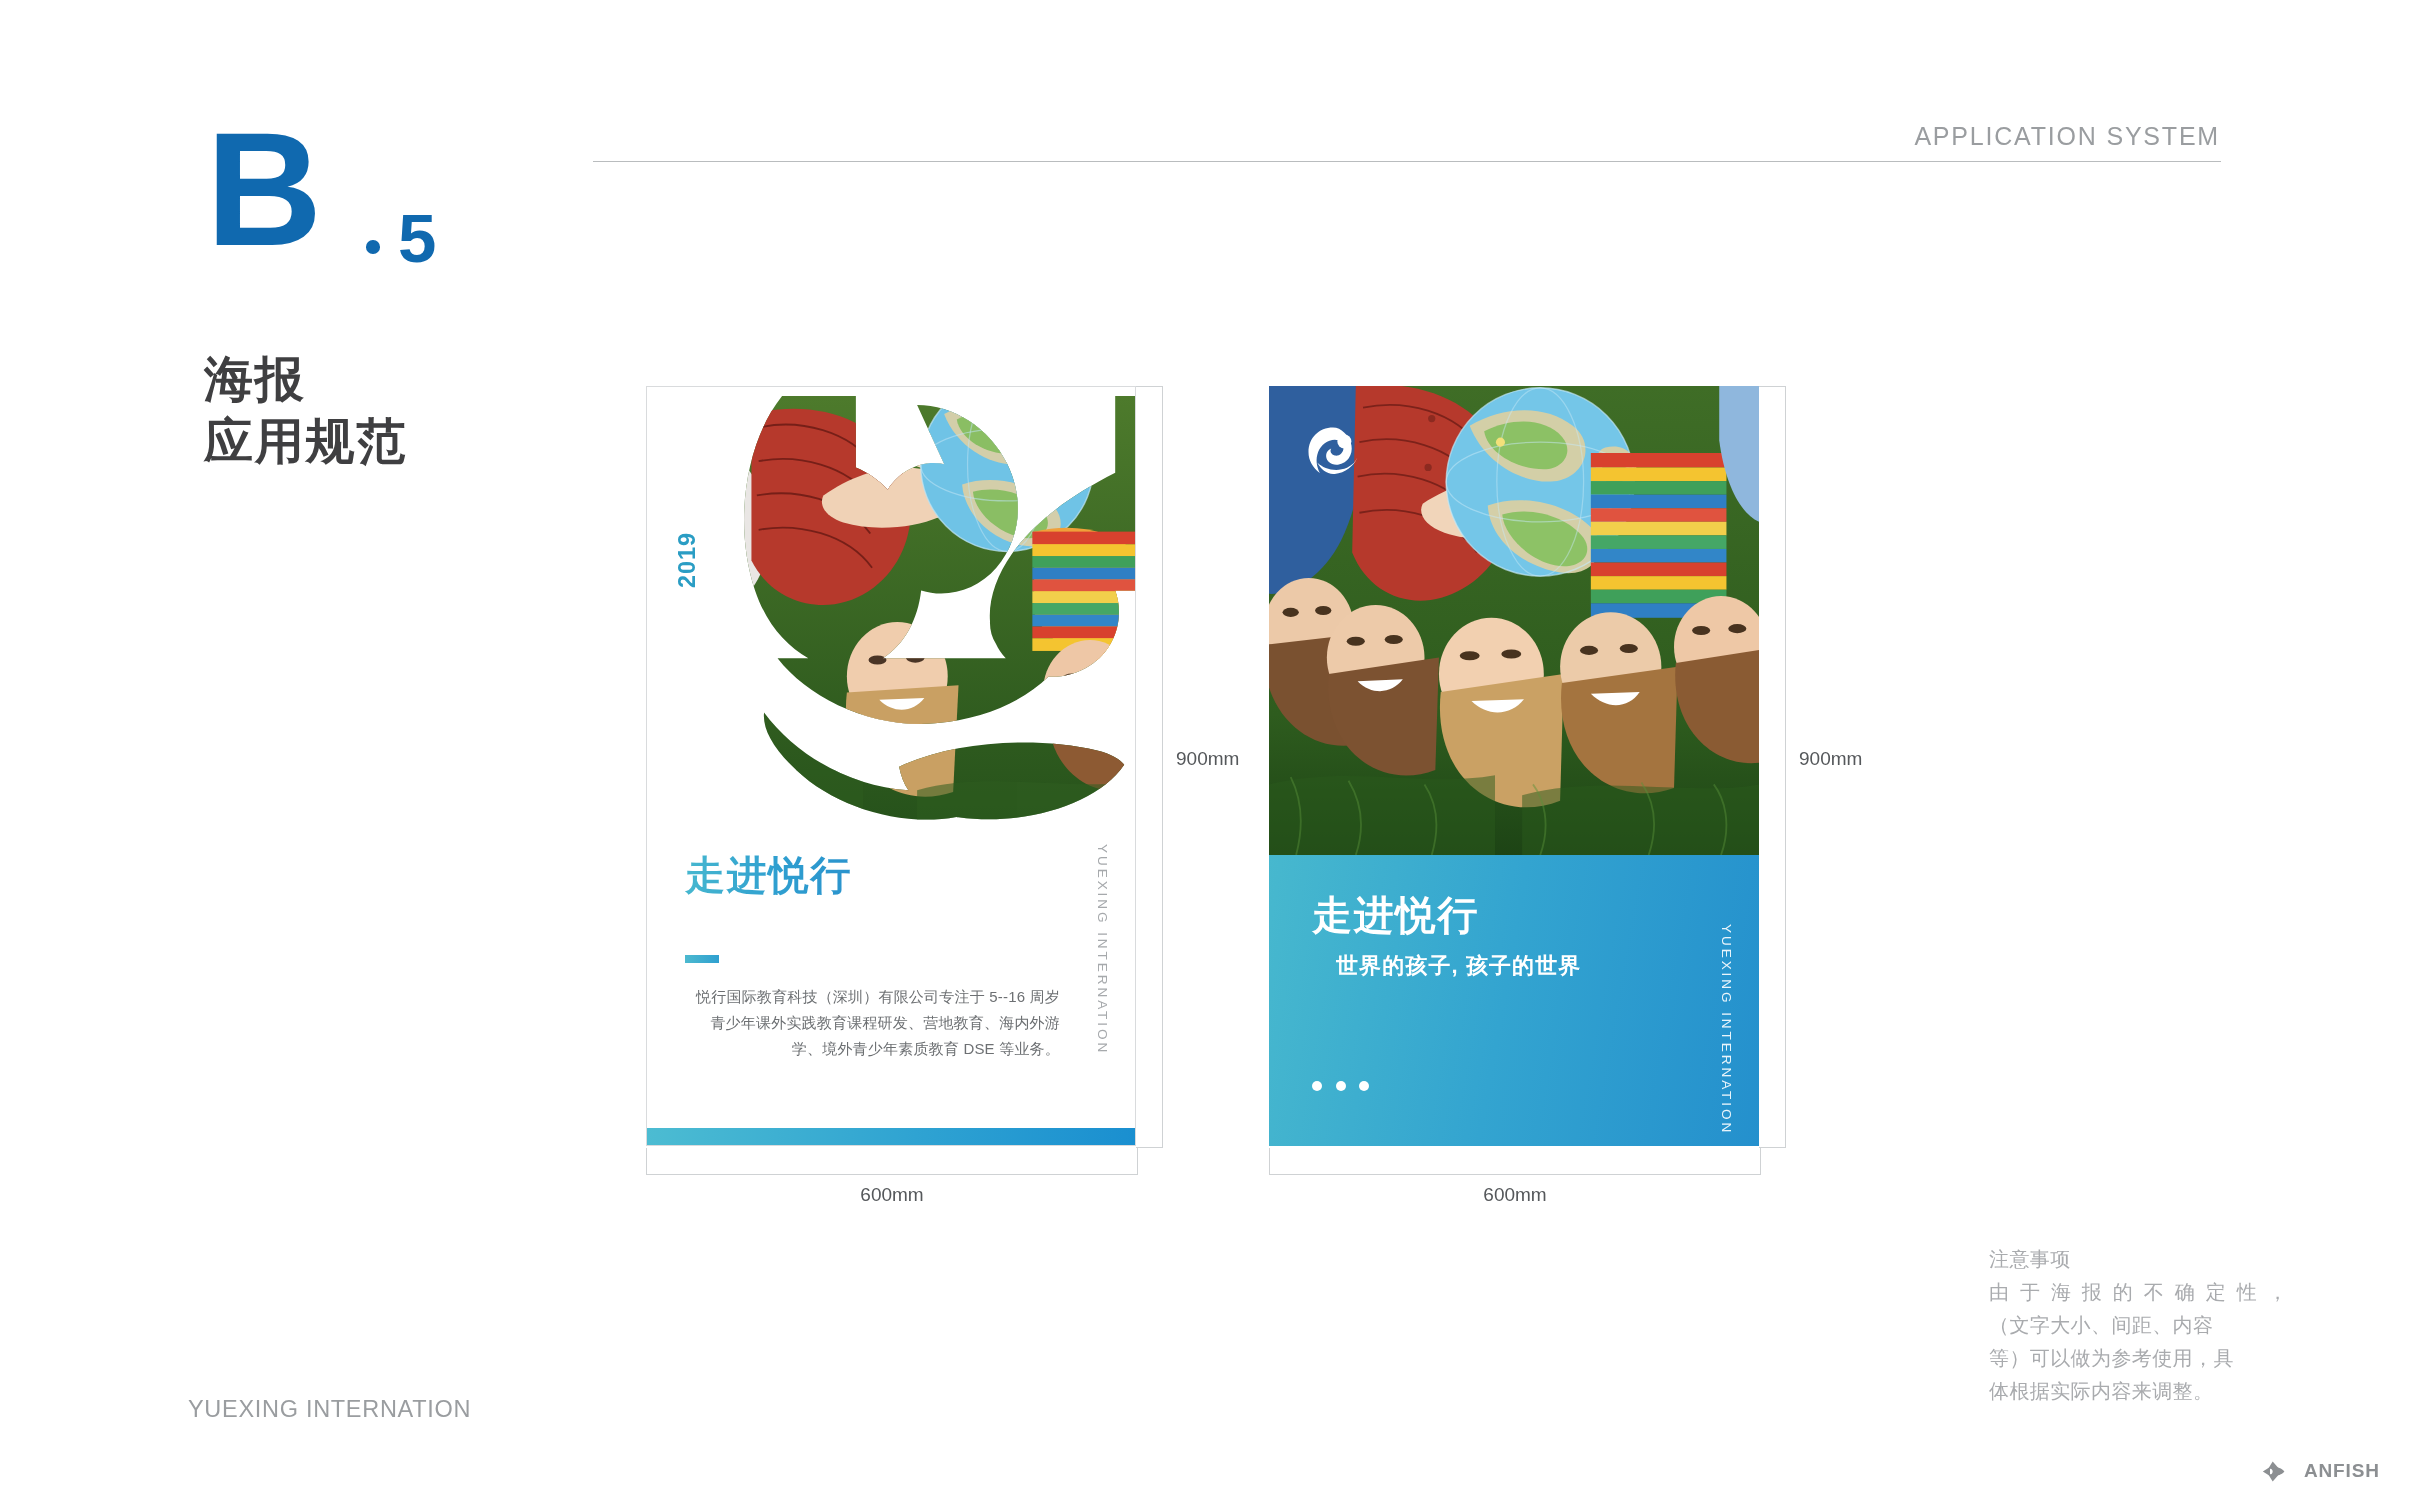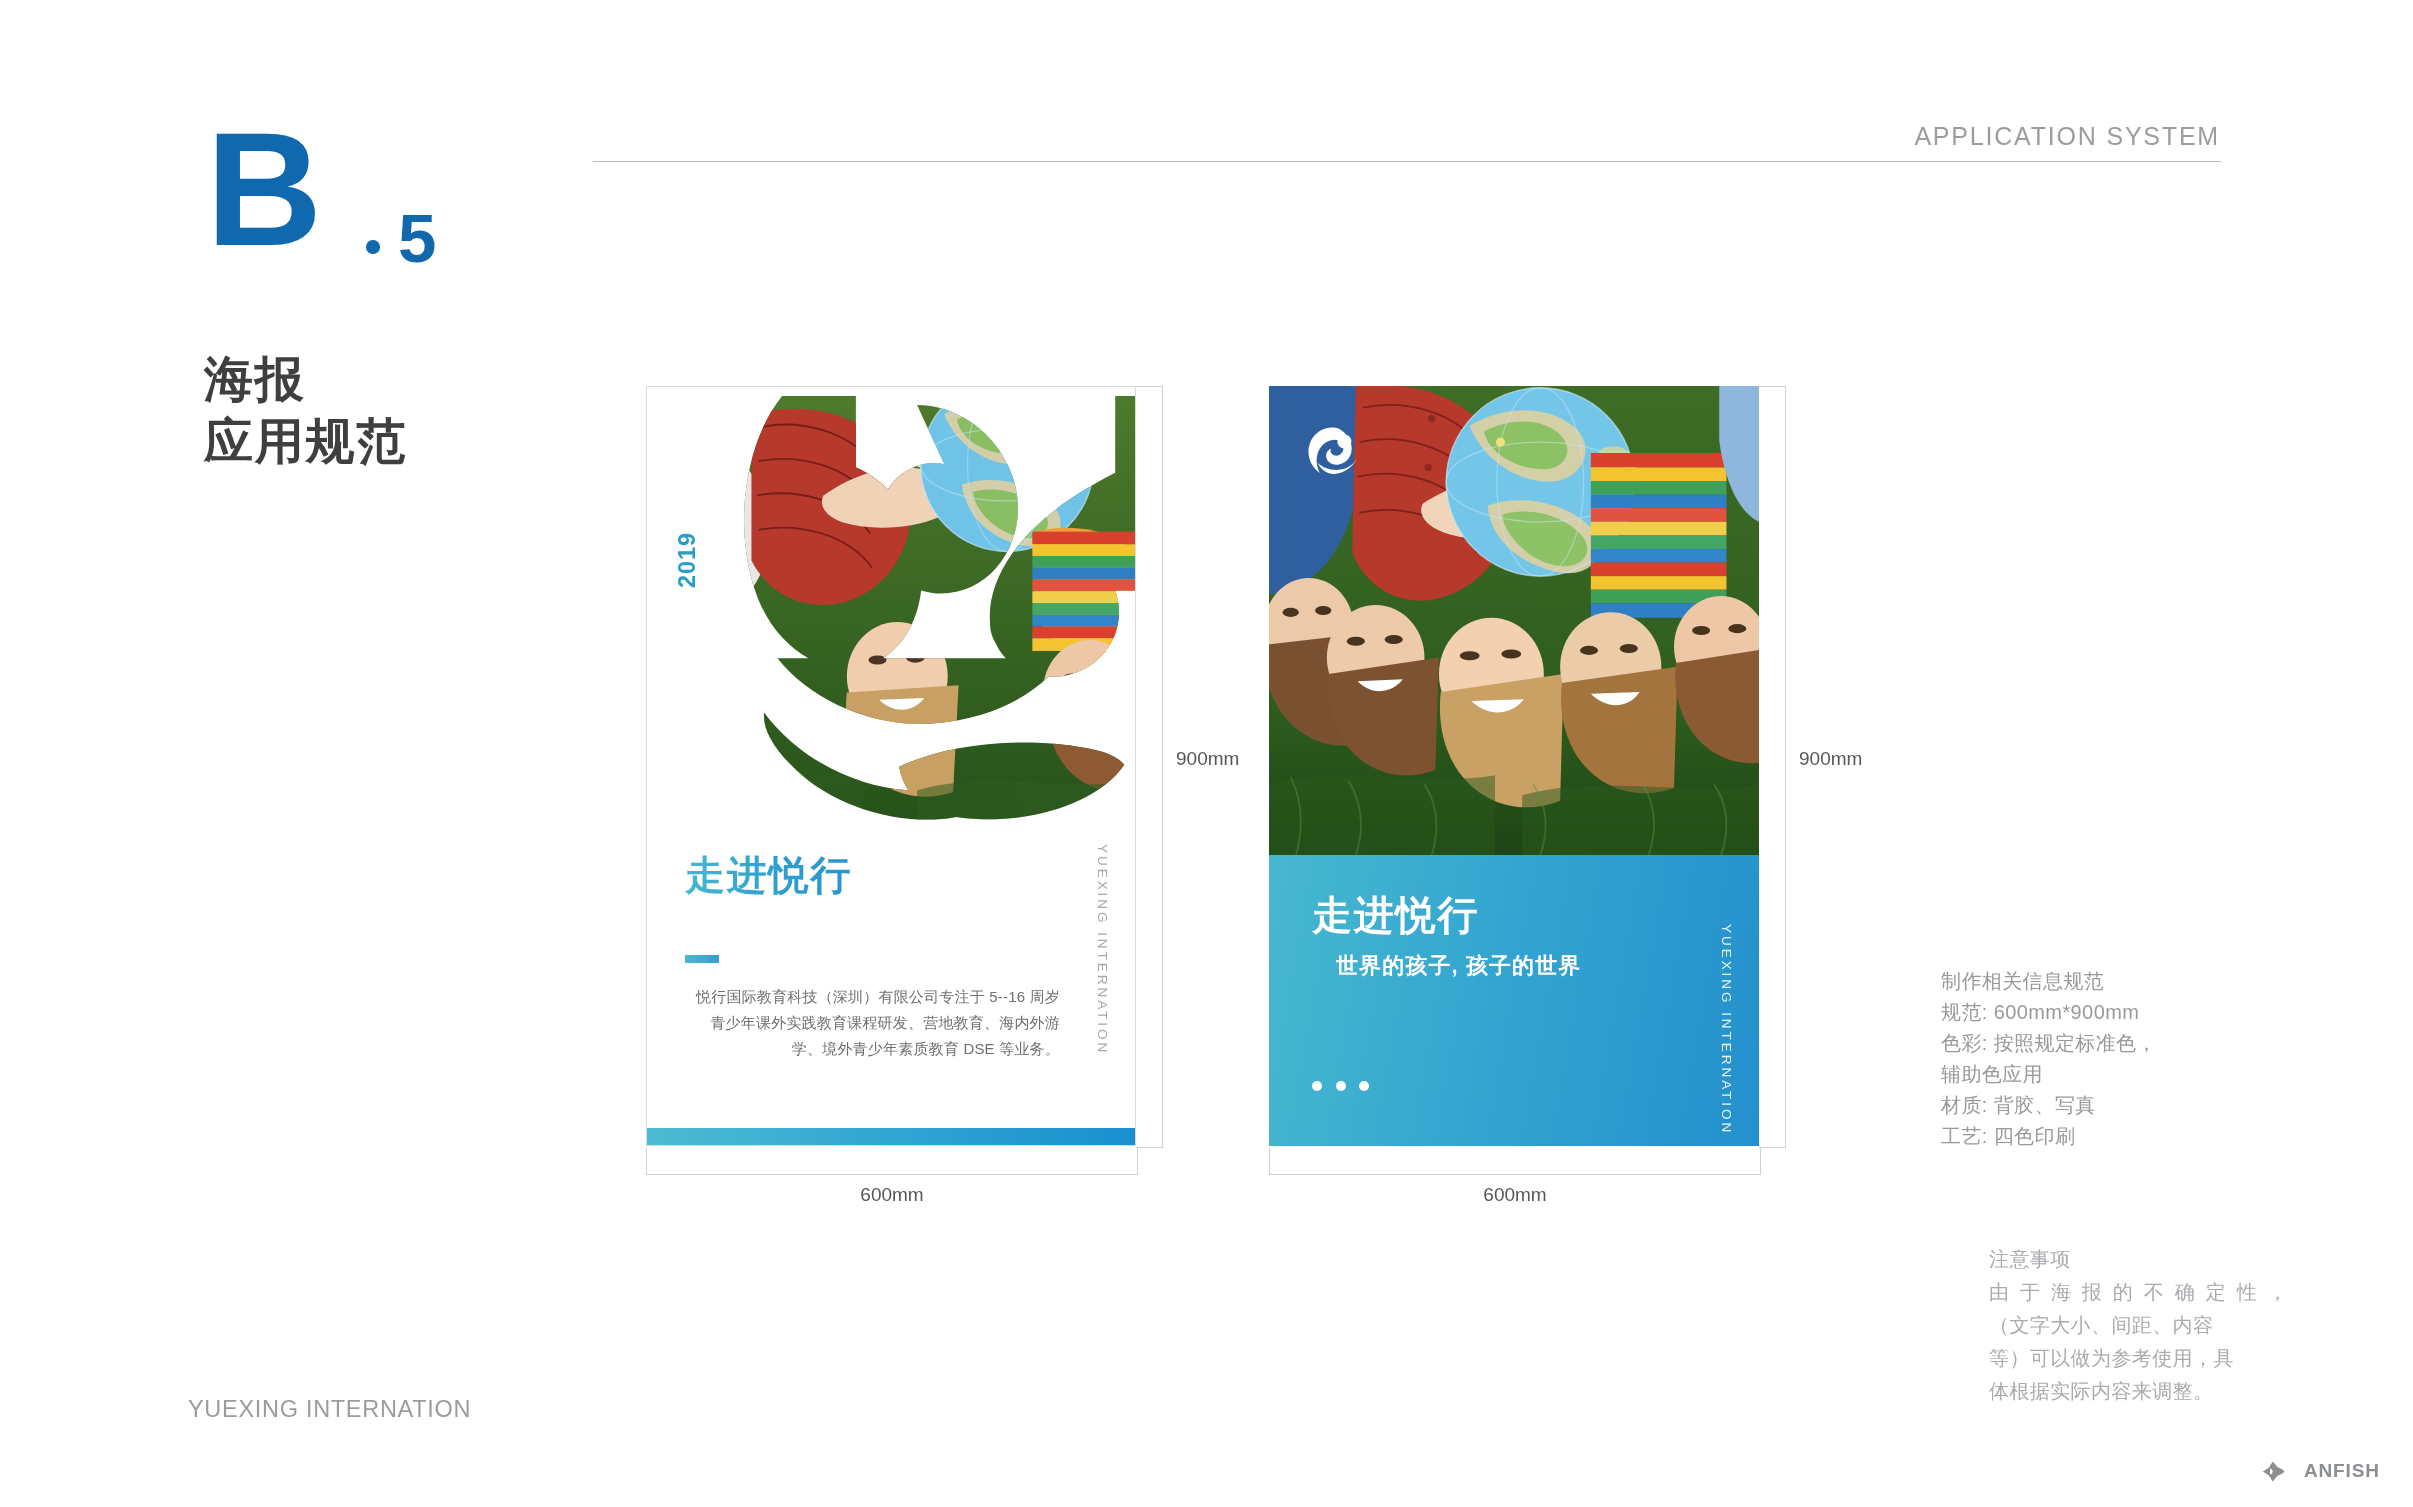--- a/index.html
+++ b/index.html
@@ -538,28 +538,20 @@
         <i></i>
       </div>
     <div class="vlabel" id="p2-vlabel">YUEXING INTERNATION</div>
   </div>
 
   <div class="dim-v" style="left:1759px; top:386px; height:762px;"></div>
   <div class="dim-v-label" style="left:1799px; top:748px;">900mm</div>
   <div class="dim-h" style="left:1269px; top:1148px; width:492px;"></div>
   <div class="dim-h-label" style="left:1269px; top:1184px; width:492px;">600mm</div>
 
-  <div class="spec">
-    <div>制作相关信息规范</div>
-    <div>规范: 600mm*900mm</div>
-    <div>色彩: 按照规定标准色，</div>
-    <div>辅助色应用</div>
-    <div>材质: 背胶、写真</div>
-    <div>工艺: 四色印刷</div>
-  </div>
 
   <div class="notes">
     <div class="n-title">注意事项</div>
     <div class="n-just">由于海报的不确定性，</div>
     <div>（文字大小、间距、内容</div>
     <div>等）可以做为参考使用，具</div>
     <div>体根据实际内容来调整。</div>
   </div>
 
   <div class="footer-brand">YUEXING INTERNATION</div>

